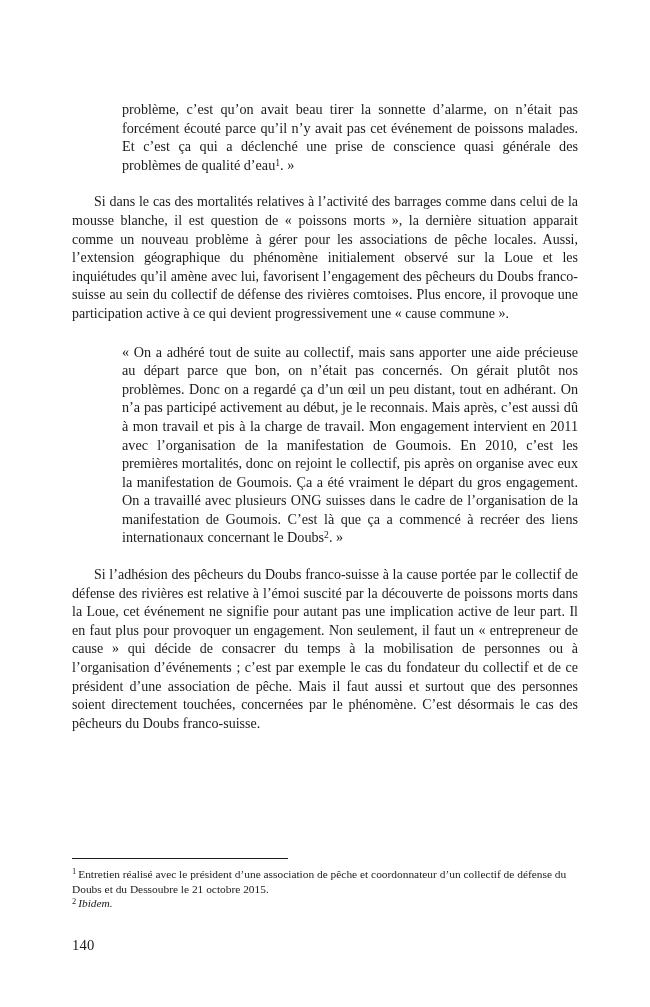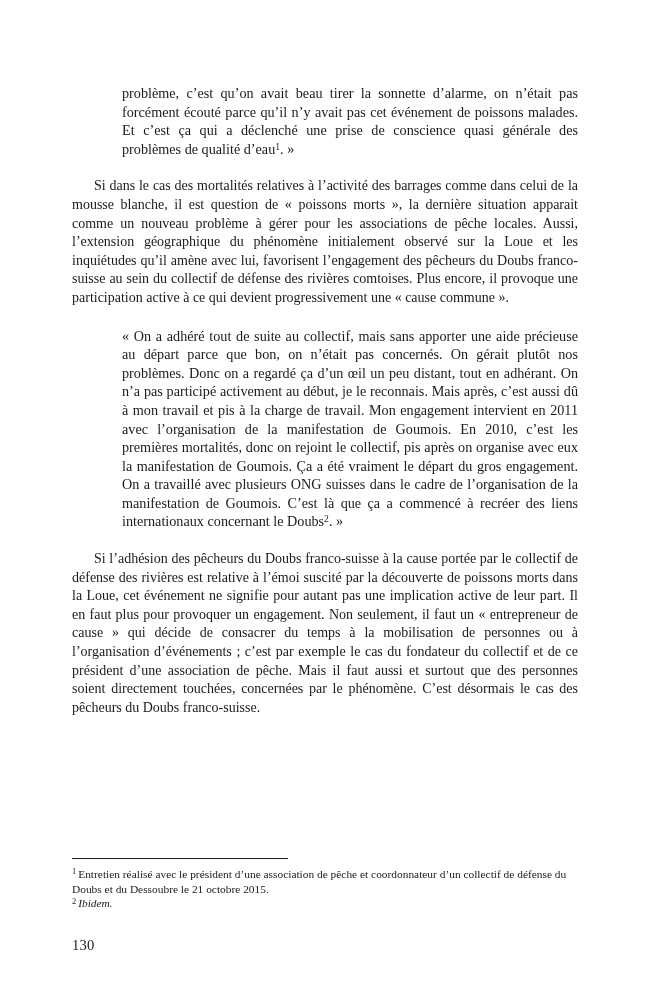--- a/index.html
+++ b/index.html
@@ -17,21 +17,21 @@
     position: relative;
     width: 650px;
     height: 1007px;
     background: #ffffff;
     overflow: hidden;
     box-sizing: border-box;
   }
   .content {
     position: absolute;
     left: 72px;
-    top: 84px;
+    top: 100px;
     width: 506px;
   }
   p.body-para {
     margin: 0 0 0 0;
     font-size: 14px;
     line-height: 18.6px;
     text-align: justify;
     text-indent: 22px;
     hyphens: none;
   }
@@ -120,15 +120,15 @@
   </div>
 
   <div class="footnote-area">
     <hr class="footnote-rule">
 
     <p class="footnote"><sup>1</sup><span>Entretien réalisé avec le président d’une association de pêche et coordonnateur d’un collectif de défense du Doubs et du Dessoubre le 21 octobre 2015.</span></p>
 
     <p class="footnote"><sup>2</sup><em>Ibidem.</em></p>
   </div>
 
-  <div class="page-number">130</div>
+  <div class="page-number">140</div>
 
 </div>
 
 </body></html>

